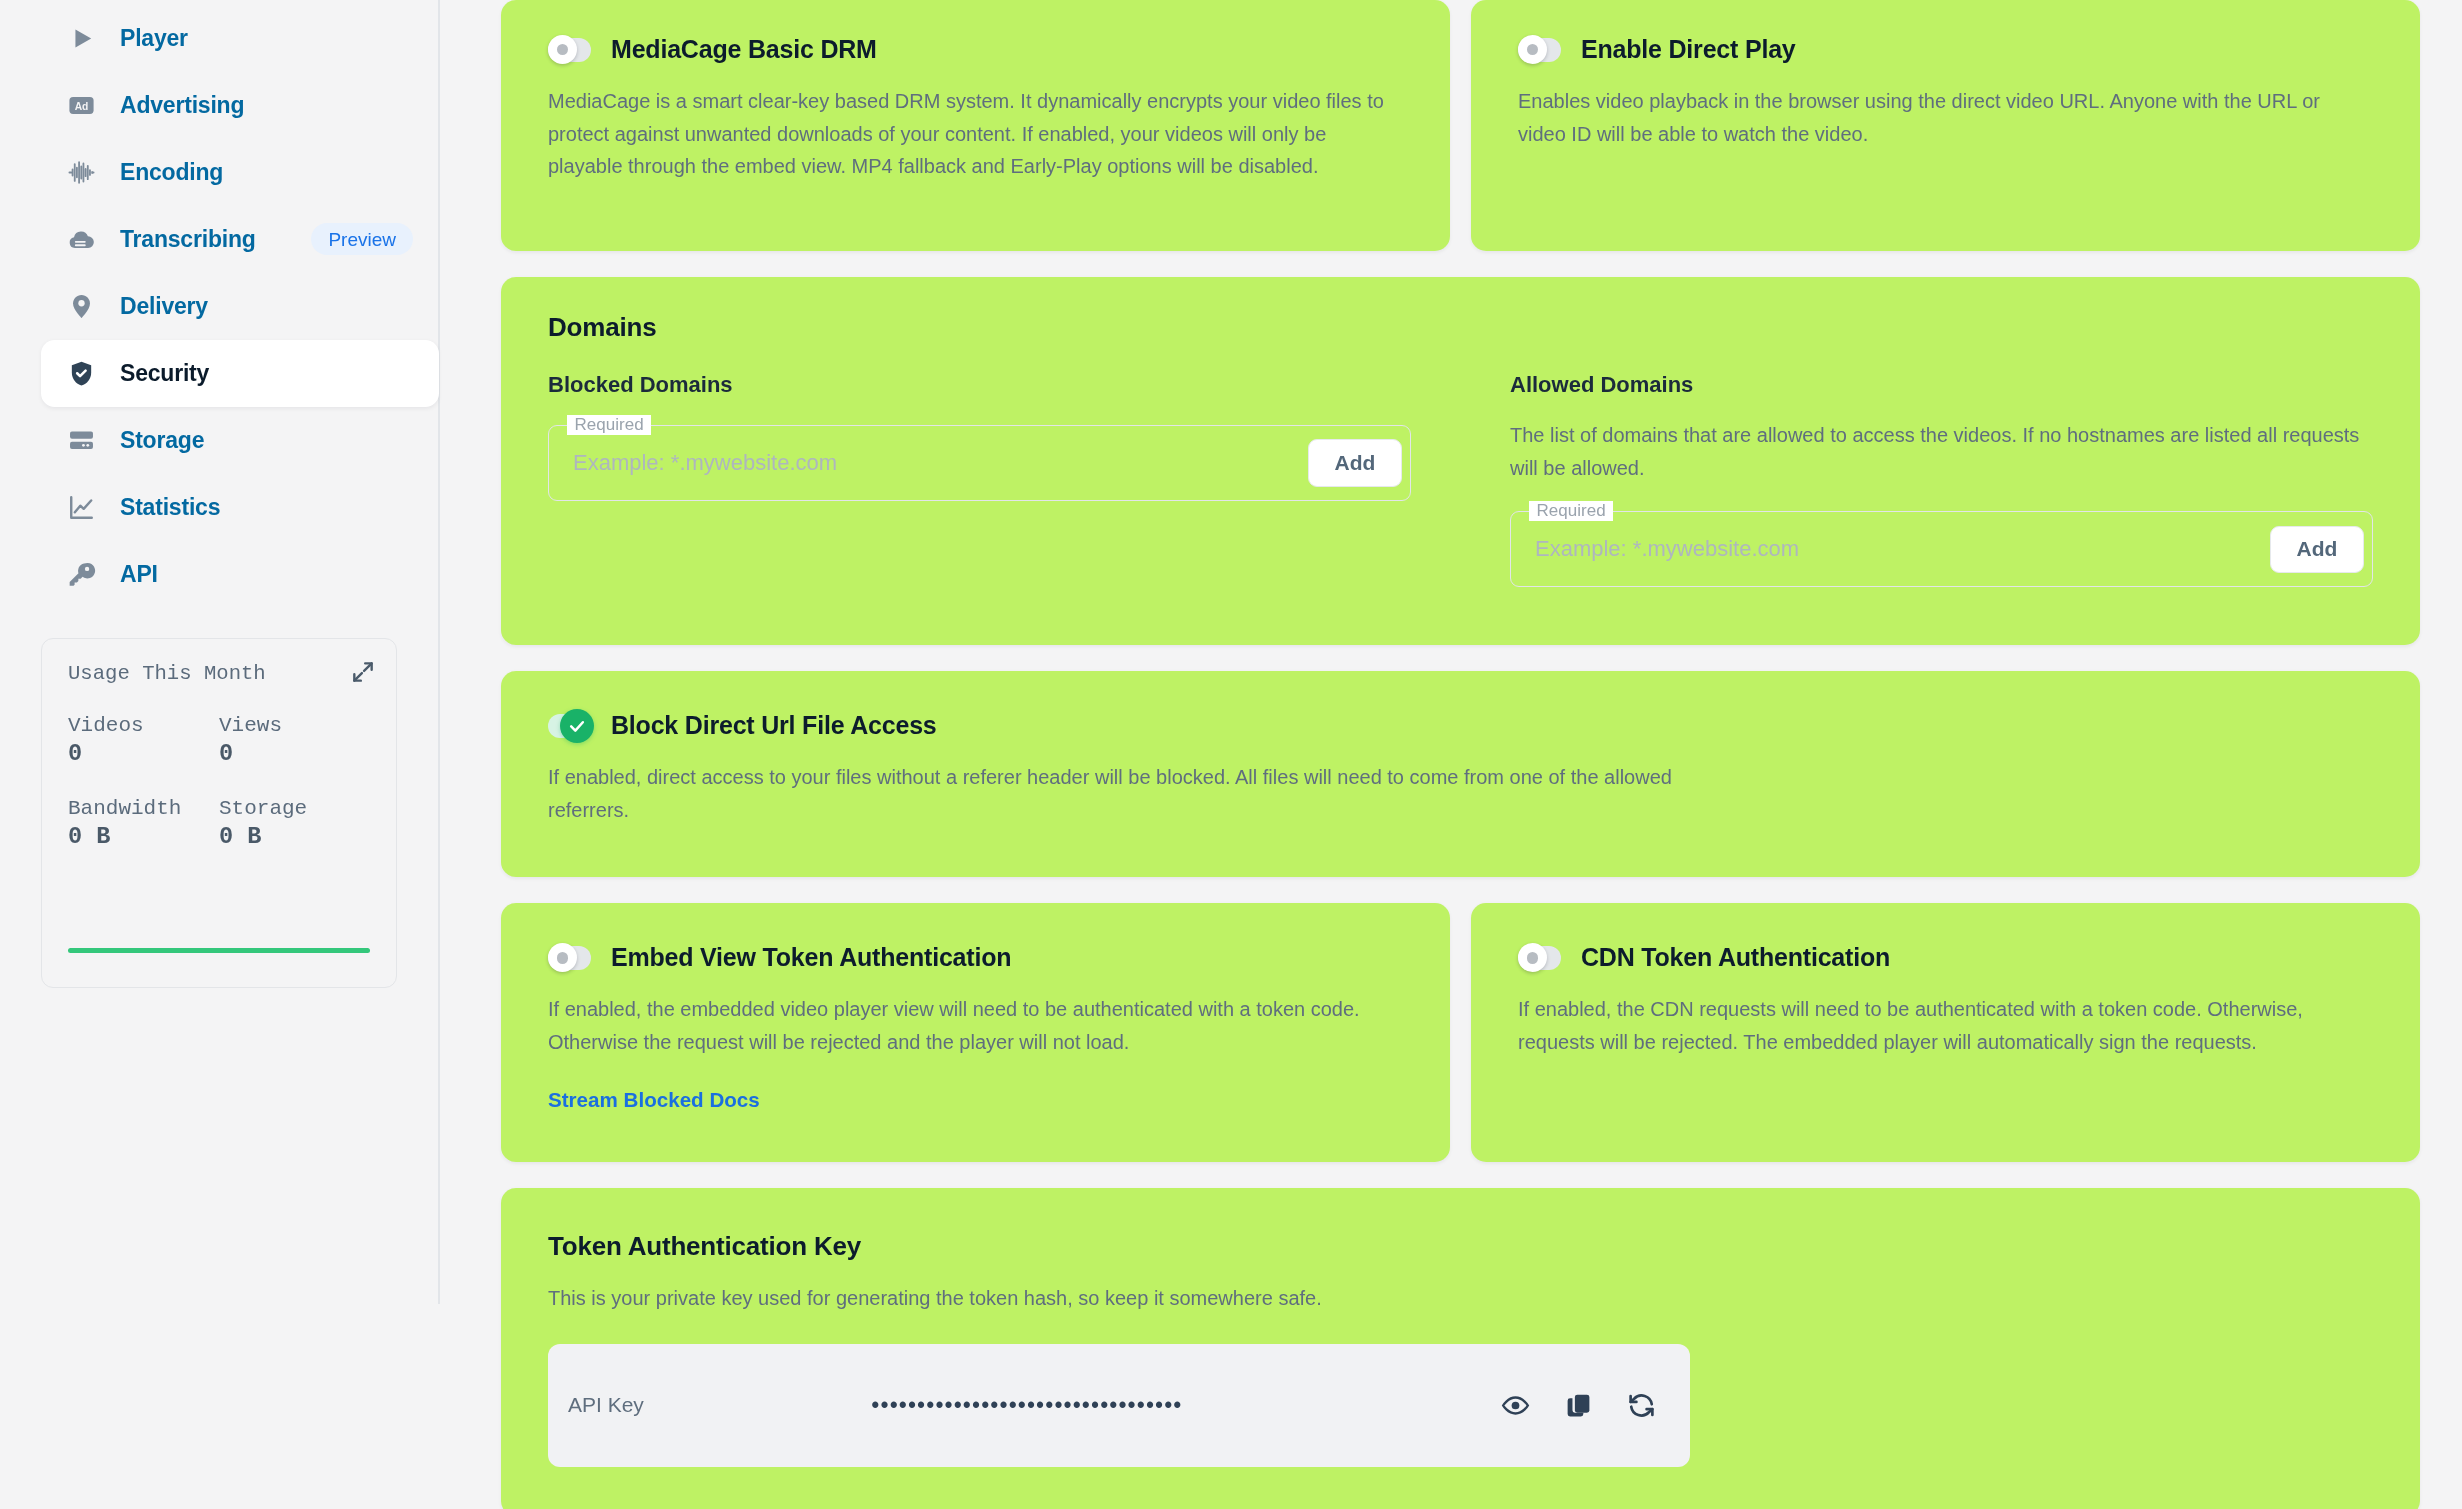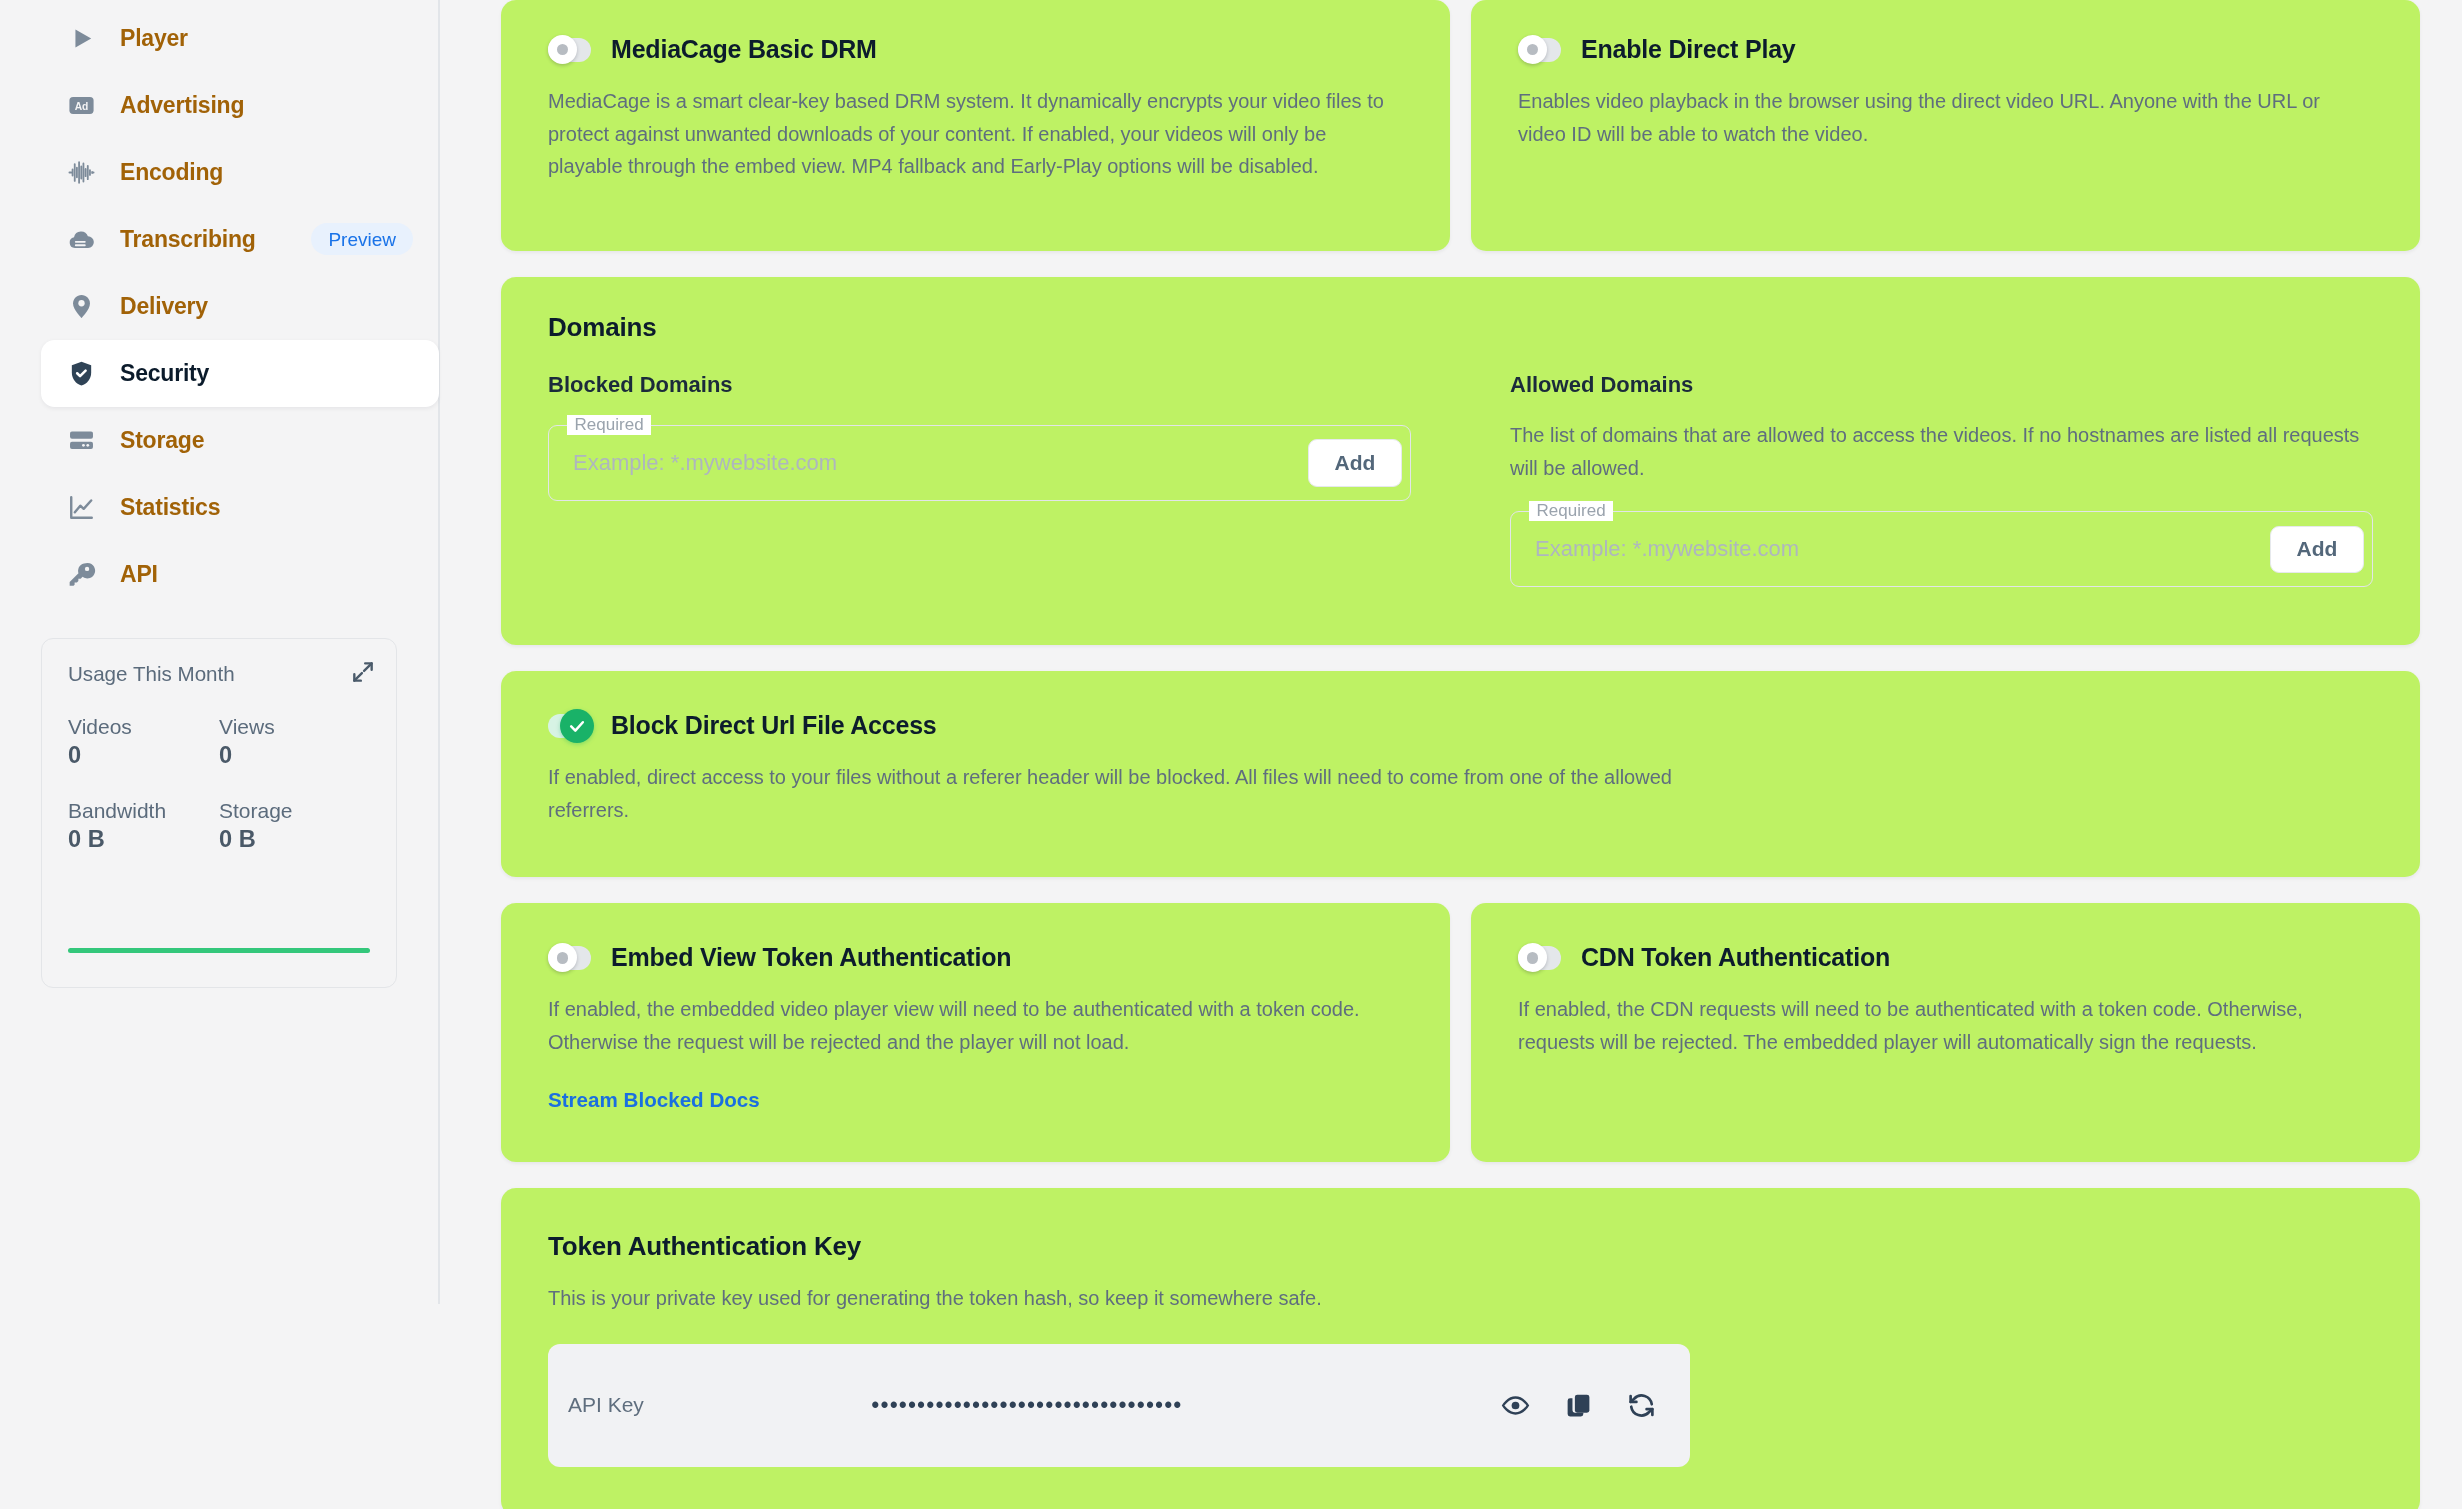--- a/index.html
+++ b/index.html
@@ -32,21 +32,21 @@
     align-items: center;
     height: 67px;
     padding: 0 26px 0 26px;
     border-radius: 13.7px;
     gap: 24px;
     position: relative;
   }
   .nav-item .nav-label {
     font-size: 23px;
     font-weight: 700;
-    color: #a16207;
+    color: #0369a1;
     letter-spacing: -0.2px;
     white-space: nowrap;
   }
   .nav-item.active {
     background: #ffffff;
     box-shadow: 0 1.5px 4.6px rgba(16,24,40,0.06);
   }
   .nav-item.active .nav-label { color: #0b1b2b; }
   .nav-icon {
     width: 29px; height: 29px;
@@ -69,20 +69,21 @@
 
   
   .usage-card {
     margin-top: 30px;
     margin-right: 42px;
     border: 1.5px solid #e3e5e8;
     border-radius: 12px;
     height: 350px;
     padding: 23px 26px 0 26px;
     position: relative;
+    font-family: Liberation Mono, monospace;
   }
   .usage-title {
     font-size: 20.6px;
     color: #5b6b7c;
     font-weight: 400;
   }
   .usage-expand {
     position: absolute;
     right: 20px; top: 20px;
     width: 26px; height: 26px;

